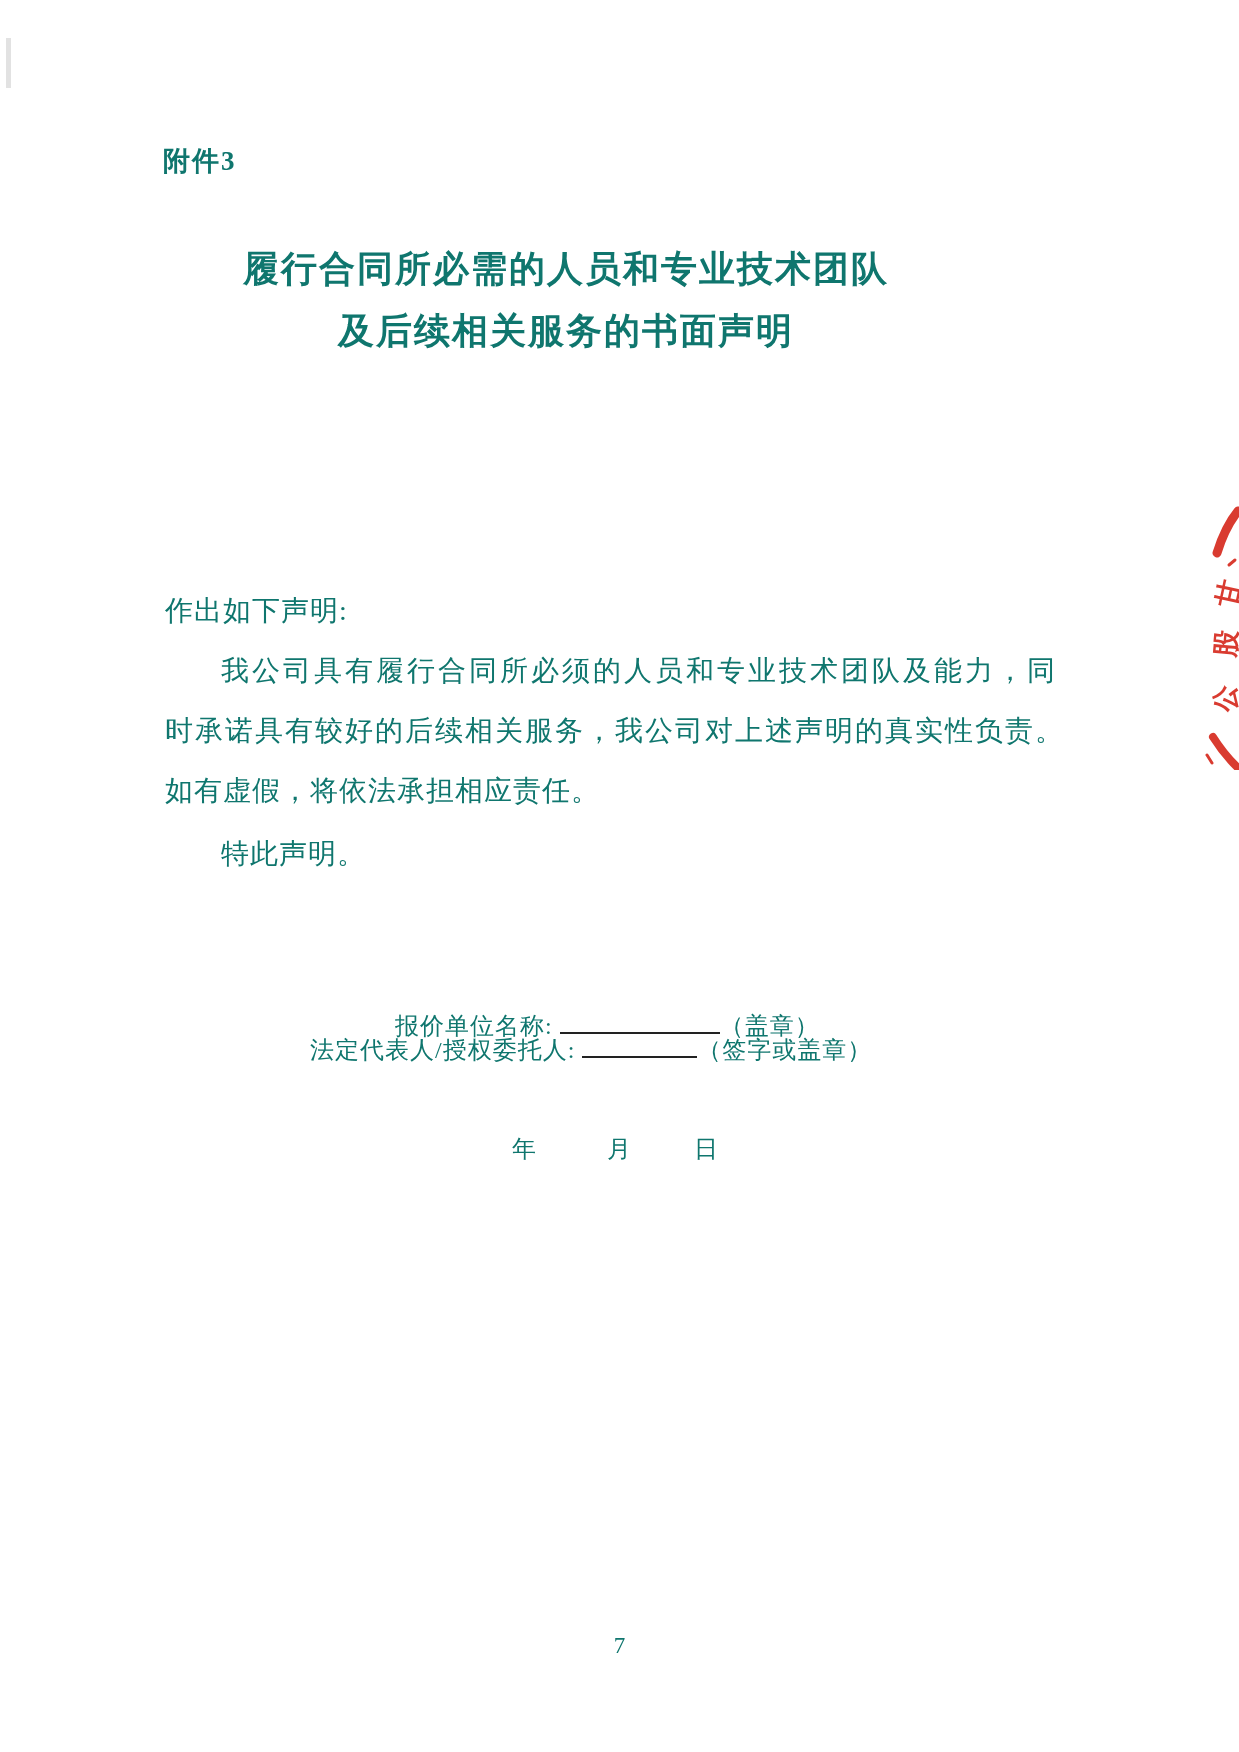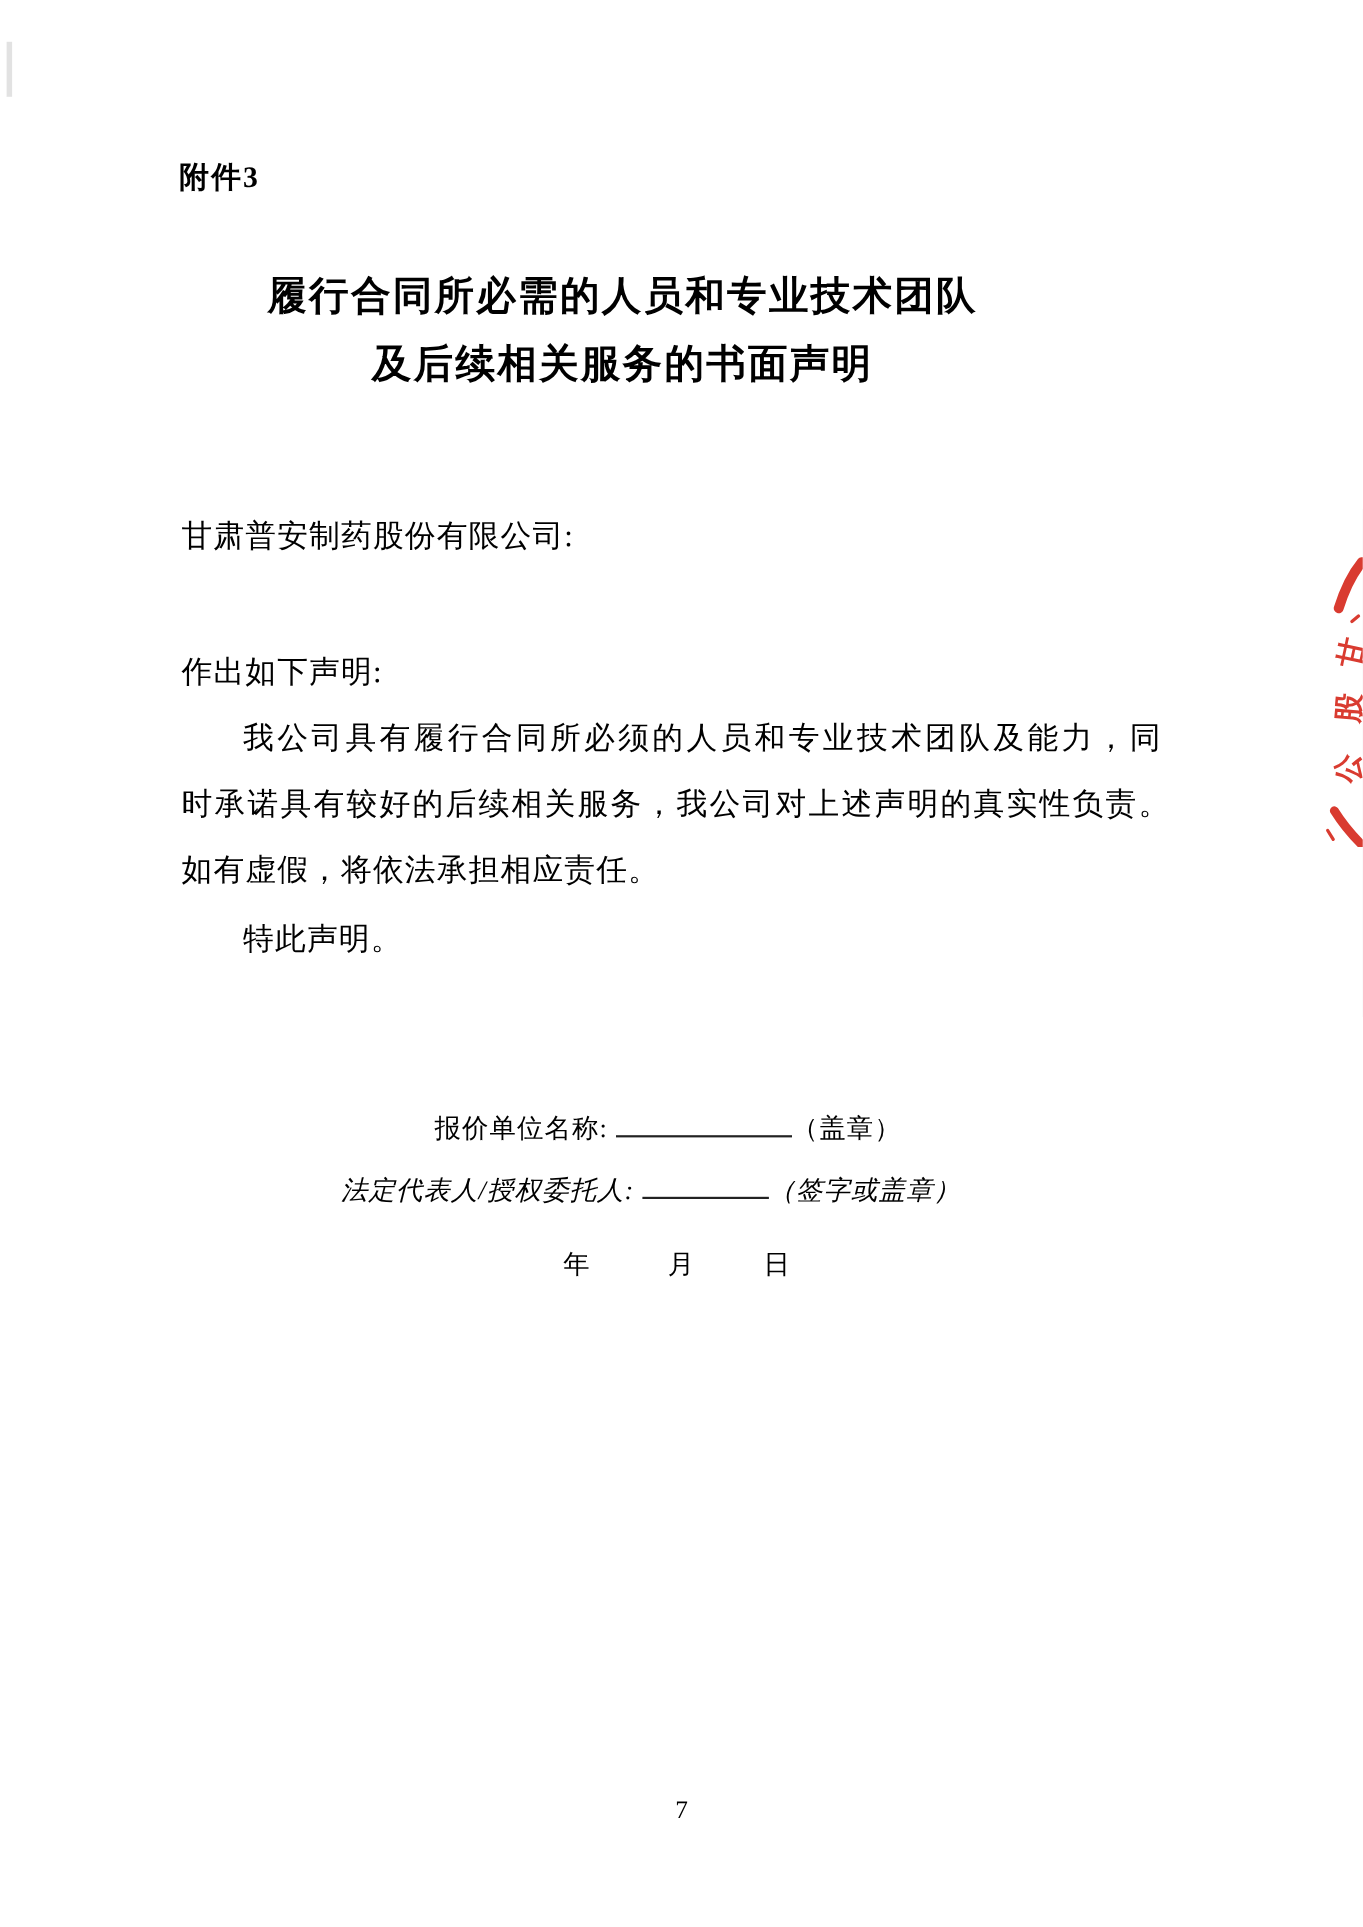--- a/index.html
+++ b/index.html
@@ -4,21 +4,21 @@
 <style>
   html, body { margin: 0; padding: 0; background: #e8e8e8; }
   .page {
     position: relative;
     width: 1239px;
     height: 1752px;
     margin: 0 auto;
     background: #ffffff;
     overflow: hidden;
     font-family: "Liberation Serif", "DejaVu Serif", serif;
-    color: #000000;
+    color: #0f766e;
   }
   .scan-artifact {
     position: absolute;
     left: 6px; top: 38px;
     width: 5px; height: 50px;
     background: #d8d8d8;
     opacity: .75;
   }
   .attachment-label {
     position: absolute;
@@ -60,21 +60,21 @@
   .blank-project { width: 170px; }
   .blank-company { width: 160px; }
   .blank-rep     { width: 115px; }
   .sig-line {
     position: absolute;
     font-size: 24px;
     white-space: nowrap;
     letter-spacing: 1px;
   }
   .sig-company { left: 395px; top: 1002px; }
-  .sig-rep     { left: 310px; top: 1058px; font-style: italic; }
+  .sig-rep     { left: 310px; top: 1026px; }
   .sig-date    { left: 512px; top: 1133px; }
   .sig-date .gap-a { display: inline-block; width: 70px; }
   .sig-date .gap-b { display: inline-block; width: 62px; }
   .page-number {
     position: absolute;
     left: 0; top: 1633px;
     width: 1239px;
     text-align: center;
     font-size: 23px;
     font-family: "Liberation Serif", "DejaVu Serif", serif;
@@ -92,21 +92,20 @@
 
   <div class="scan-artifact"></div>
 
   <div class="attachment-label">附件3</div>
 
   <div class="doc-title">
     <div>履行合同所必需的人员和专业技术团队</div>
     <div>及后续相关服务的书面声明</div>
   </div>
 
-  <div class="body-line l1">甘肃普安制药股份有限公司:</div>
 
 
   <div class="body-line l3">作出如下声明:</div>
 
   <div class="body-line l4 indent">我公司具有履行合同所必须的人员和专业技术团队及能力，同</div>
 
   <div class="body-line l6">如有虚假，将依法承担相应责任。</div>
 
   <div class="body-line l5">时承诺具有较好的后续相关服务，我公司对上述声明的真实性负责。</div>
 

